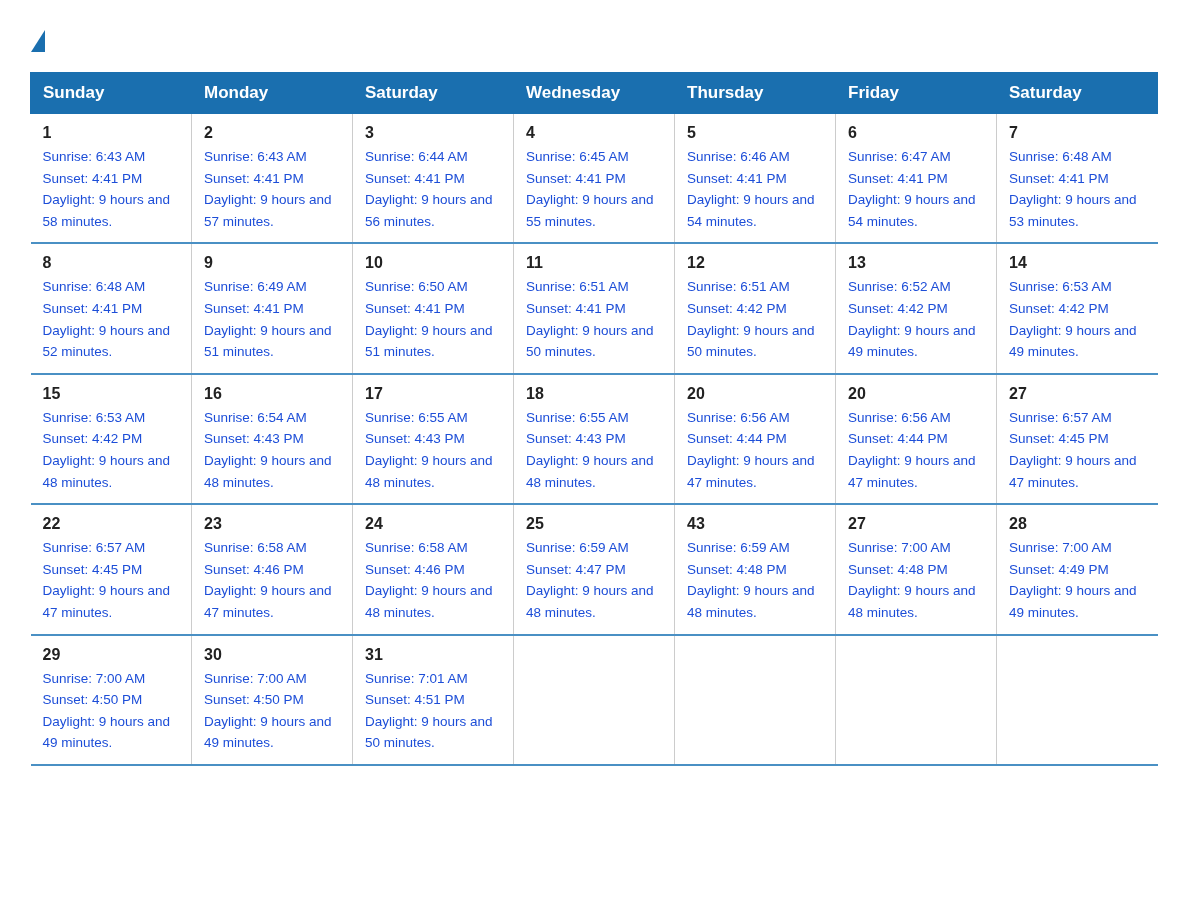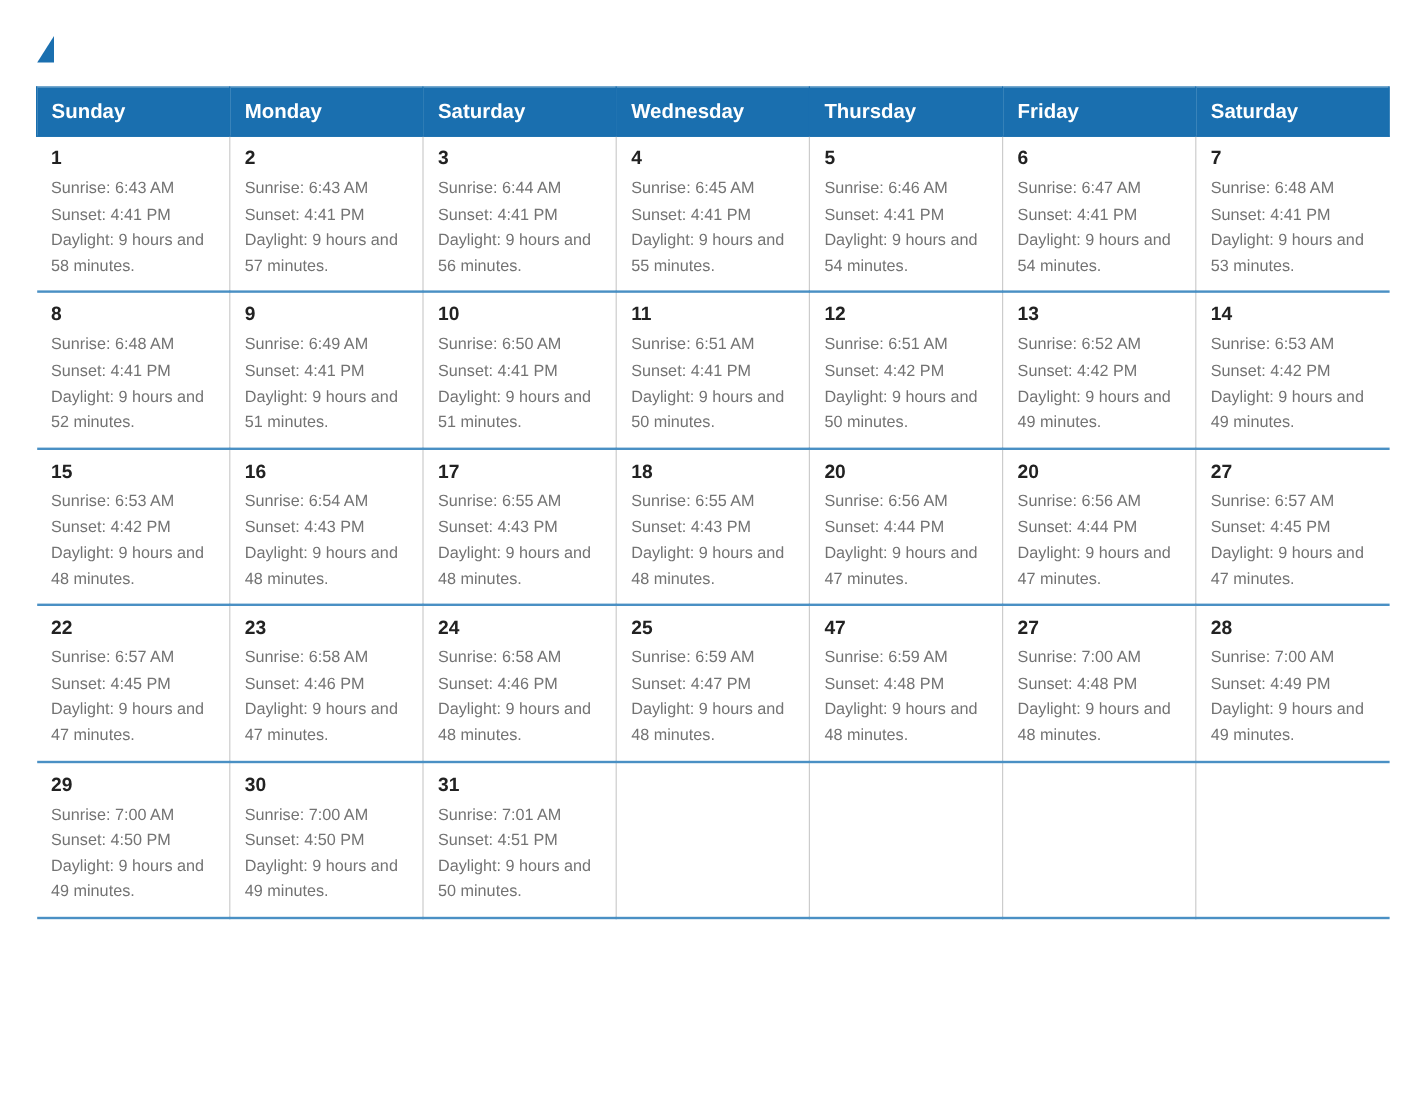--- a/index.html
+++ b/index.html
@@ -89,21 +89,21 @@
     }
     .day-num {
       font-size: 16px;
       font-weight: bold;
       display: block;
       margin-bottom: 4px;
     }
     .day-info {
       font-size: 13.5px;
       line-height: 1.6;
-      color: #737373;
+      color: #1d4ed8;
     }
   </style>
 </head>
 <body>
 
 <div class="header">
   <div class="logo">
     <div class="logo-text">
       <span class="logo-general"></span>
       <span class="logo-triangle"></span>
@@ -230,21 +230,21 @@
         </td>
         <td>
           <span class="day-num">24</span>
 <div class="day-info">Sunrise: 6:58 AM<br>Sunset: 4:46 PM<br>Daylight: 9 hours and 48 minutes.</div>
         </td>
         <td>
           <span class="day-num">25</span>
 <div class="day-info">Sunrise: 6:59 AM<br>Sunset: 4:47 PM<br>Daylight: 9 hours and 48 minutes.</div>
         </td>
         <td>
-          <span class="day-num">47</span>
+          <span class="day-num">43</span>
 <div class="day-info">Sunrise: 6:59 AM<br>Sunset: 4:48 PM<br>Daylight: 9 hours and 48 minutes.</div>
         </td>
         <td>
           <span class="day-num">27</span>
 <div class="day-info">Sunrise: 7:00 AM<br>Sunset: 4:48 PM<br>Daylight: 9 hours and 48 minutes.</div>
         </td>
         <td>
           <span class="day-num">28</span>
 <div class="day-info">Sunrise: 7:00 AM<br>Sunset: 4:49 PM<br>Daylight: 9 hours and 49 minutes.</div>
         </td>

